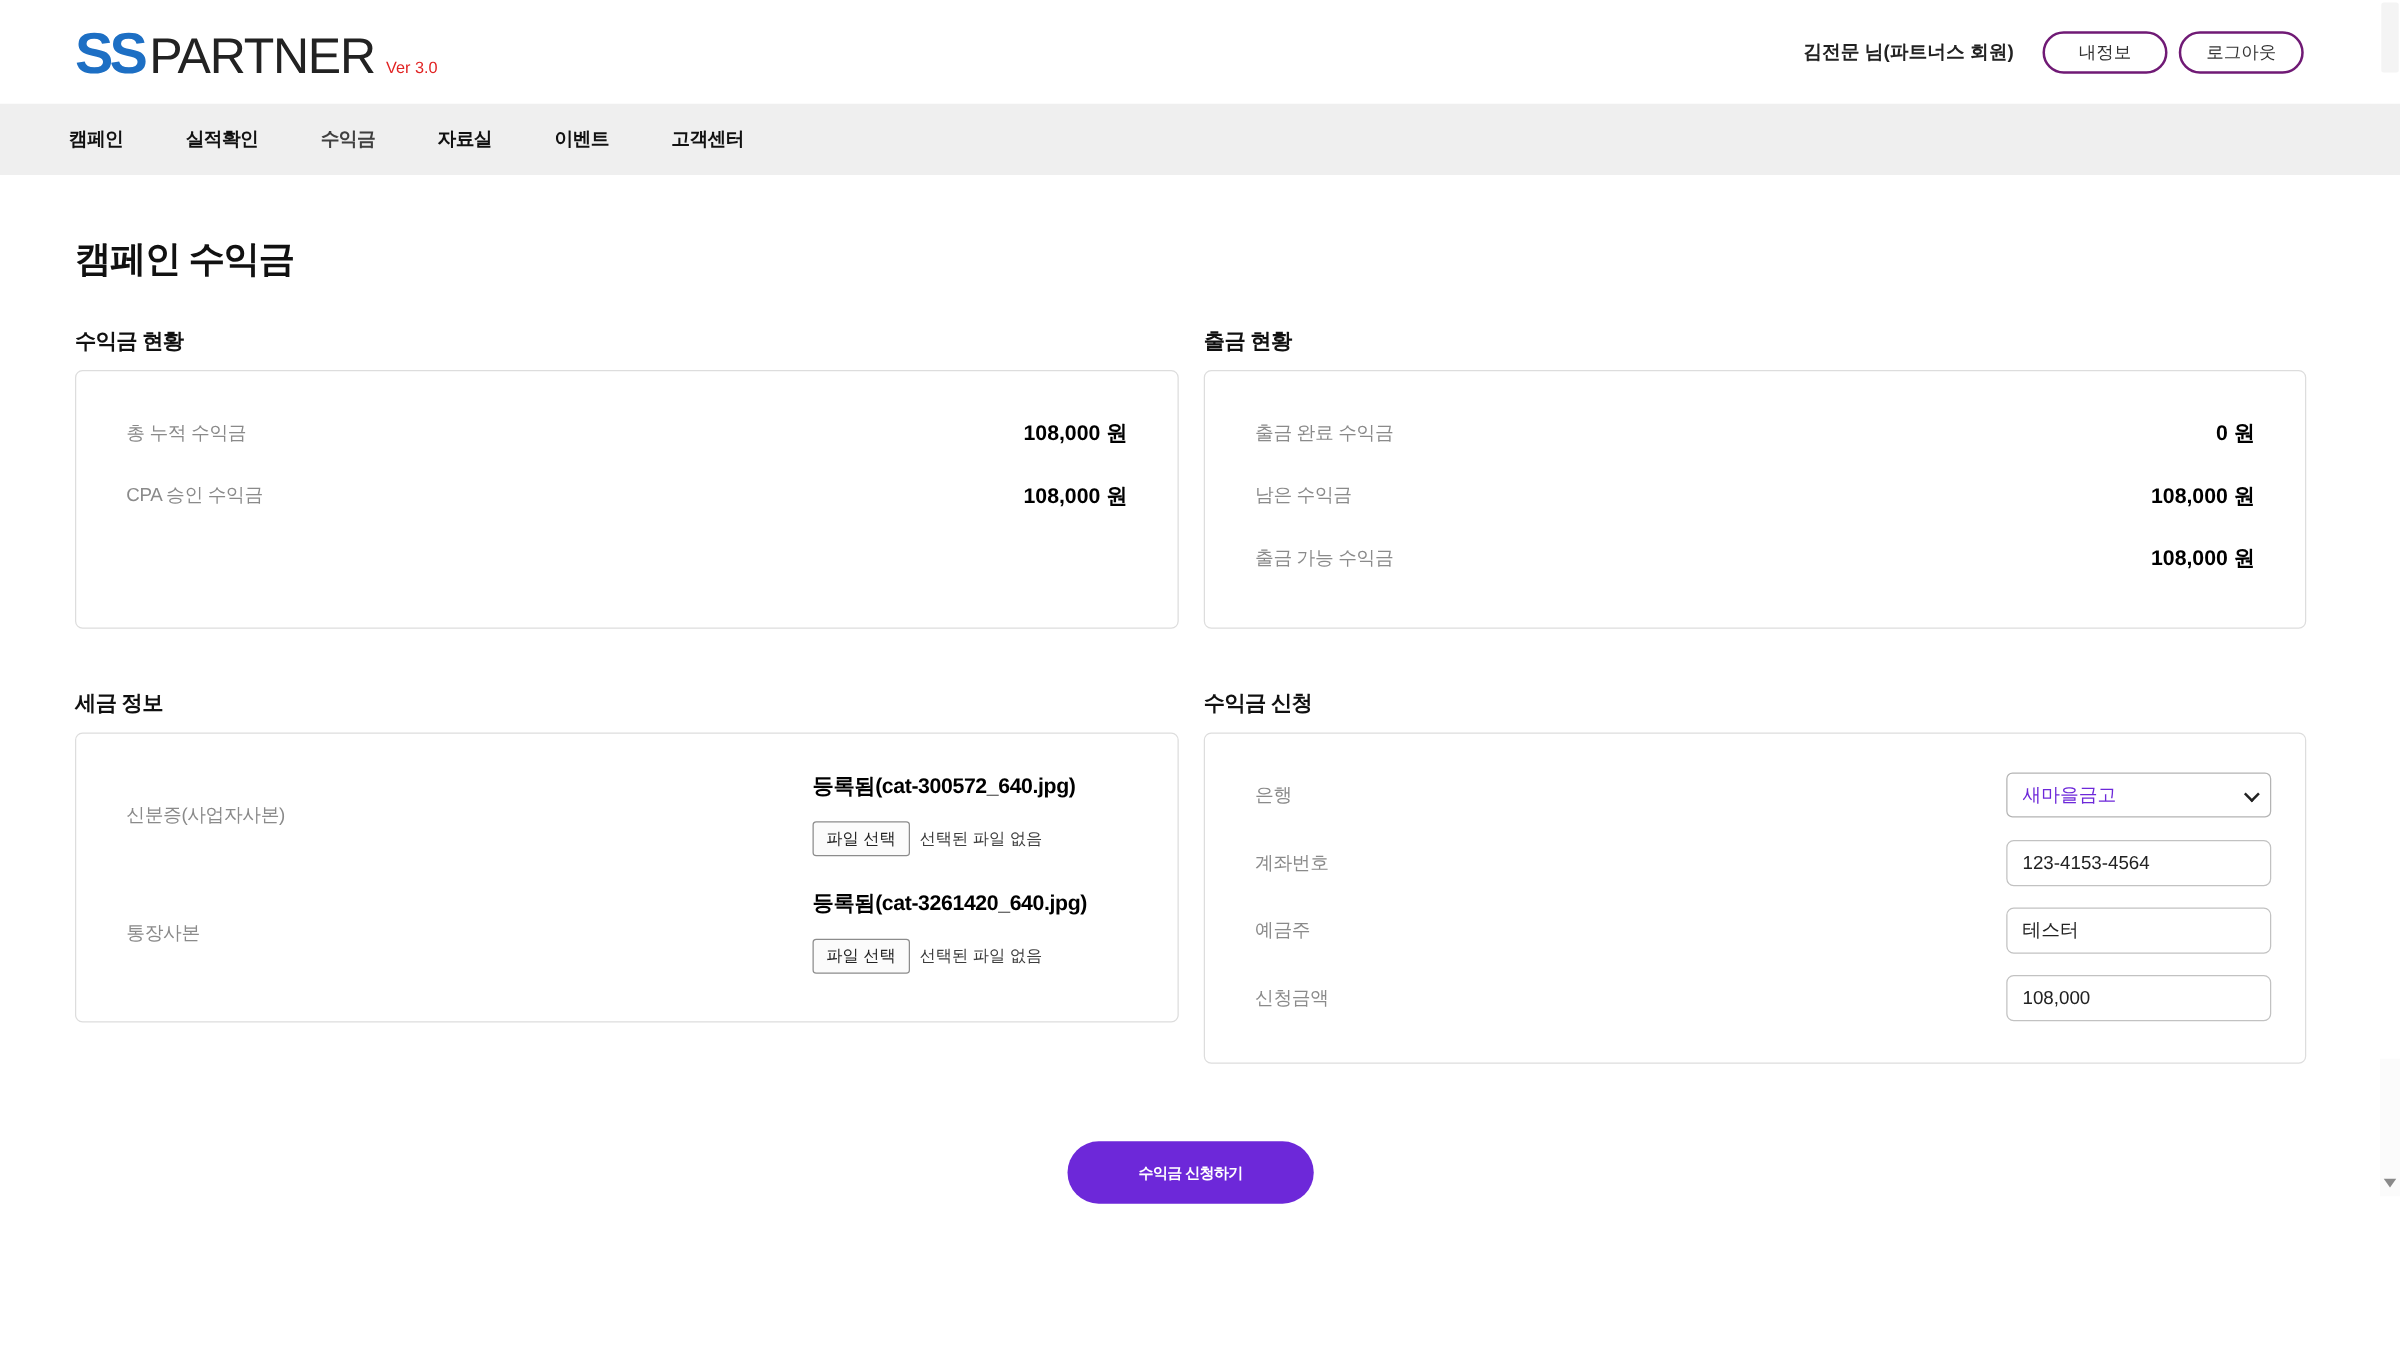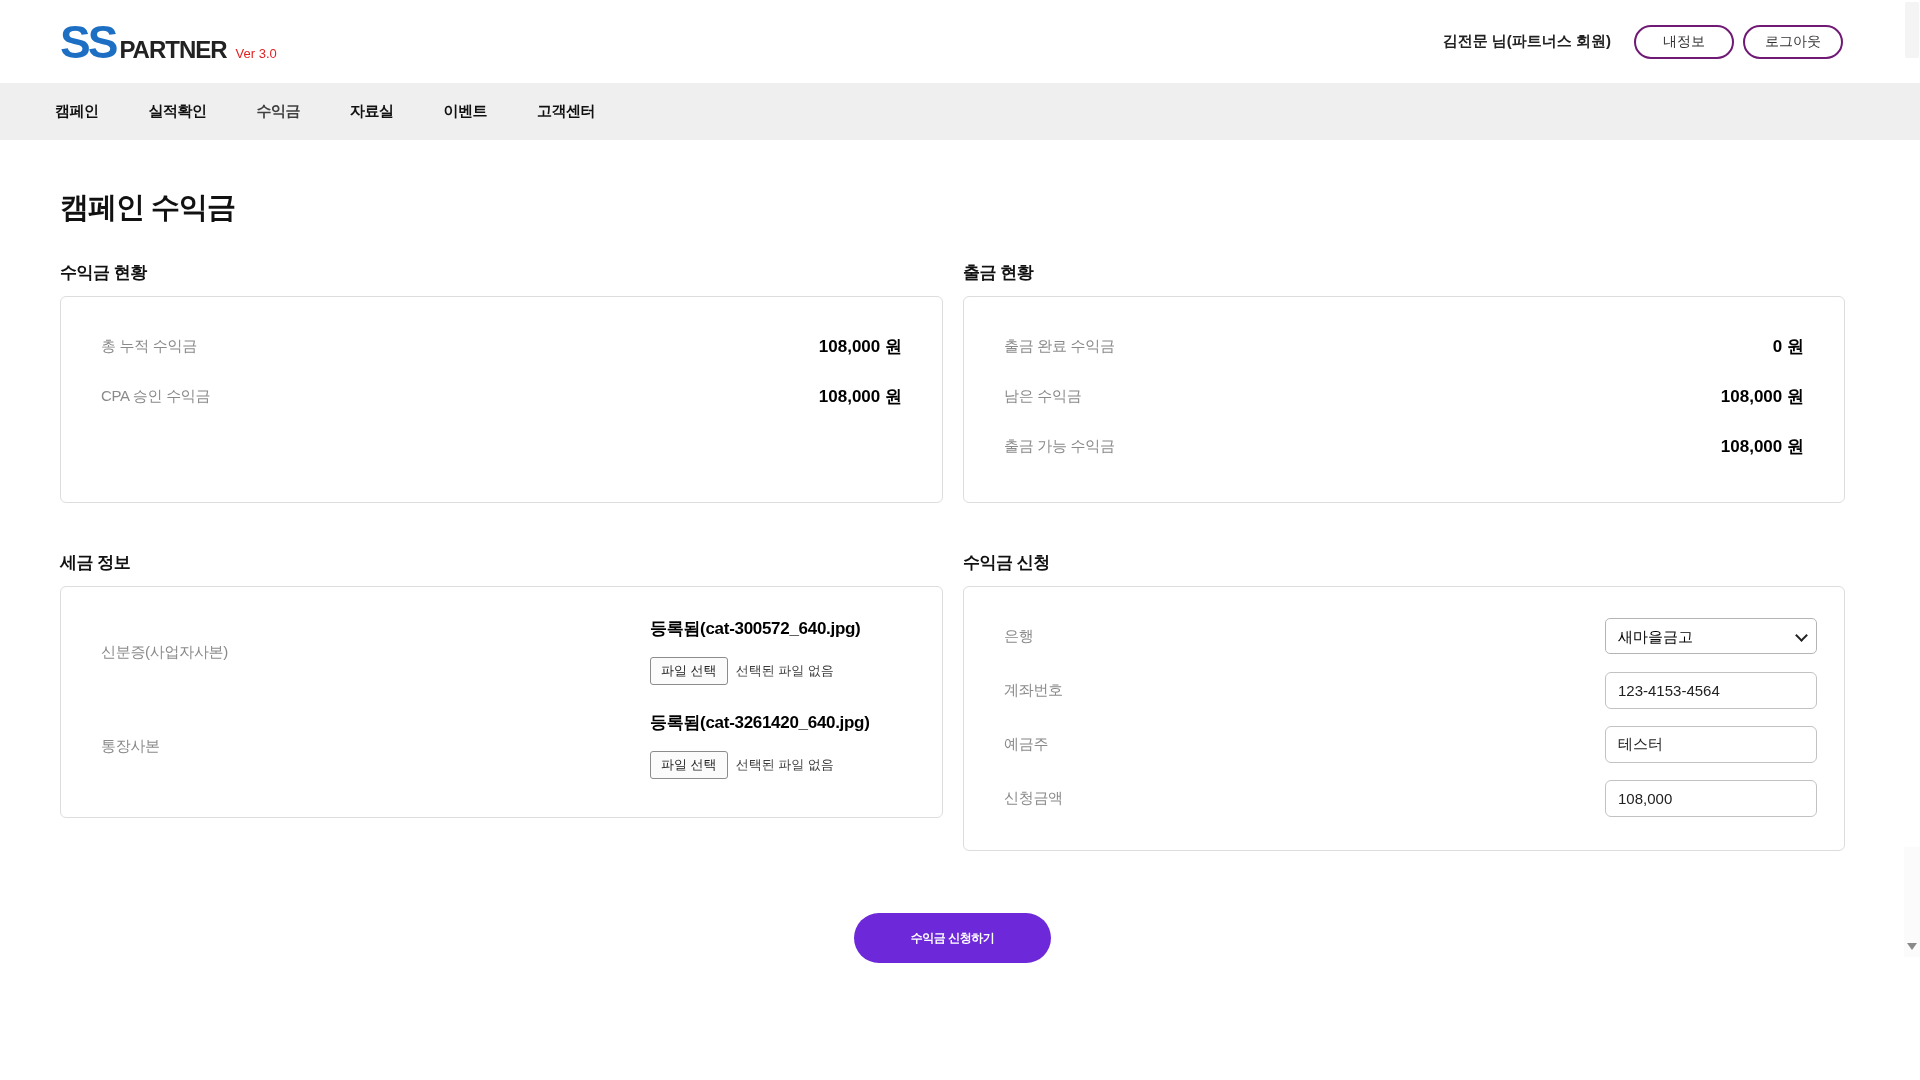--- a/index.html
+++ b/index.html
@@ -23,22 +23,22 @@
   }
   .logo { display: flex; align-items: baseline; cursor: pointer; }
   .logo-ss {
     font-size: 46px;
     font-weight: 800;
     color: #1d6fc4;
     letter-spacing: -3px;
     line-height: 1;
   }
   .logo-partner {
-    font-size: 24px;
-    font-weight: 700;
+    font-size: 40px;
+    font-weight: 400;
     color: #222;
     letter-spacing: -1px;
     margin-left: 4px;
     line-height: 1;
   }
   .logo-ver {
     font-size: 13px;
     color: #e12222;
     margin-left: 9px;
     font-weight: 400;
@@ -150,21 +150,21 @@
   }
   .form-label { font-size: 15px; color: #8a8a8a; letter-spacing: -0.3px; }
   .select-wrap { position: relative; width: 212px; }
   .bank-select {
     width: 212px;
     height: 36px;
     border: 1px solid #b4b4b4;
     border-radius: 5px;
     background: #fff;
     font-size: 15px;
-    color: #000000;
+    color: #6d28d9;
     padding: 0 28px 0 12px;
     appearance: none;
     -webkit-appearance: none;
     font-family: inherit;
     cursor: pointer;
   }
   .select-chevron {
     position: absolute;
     right: 10px;
     top: 11px;

